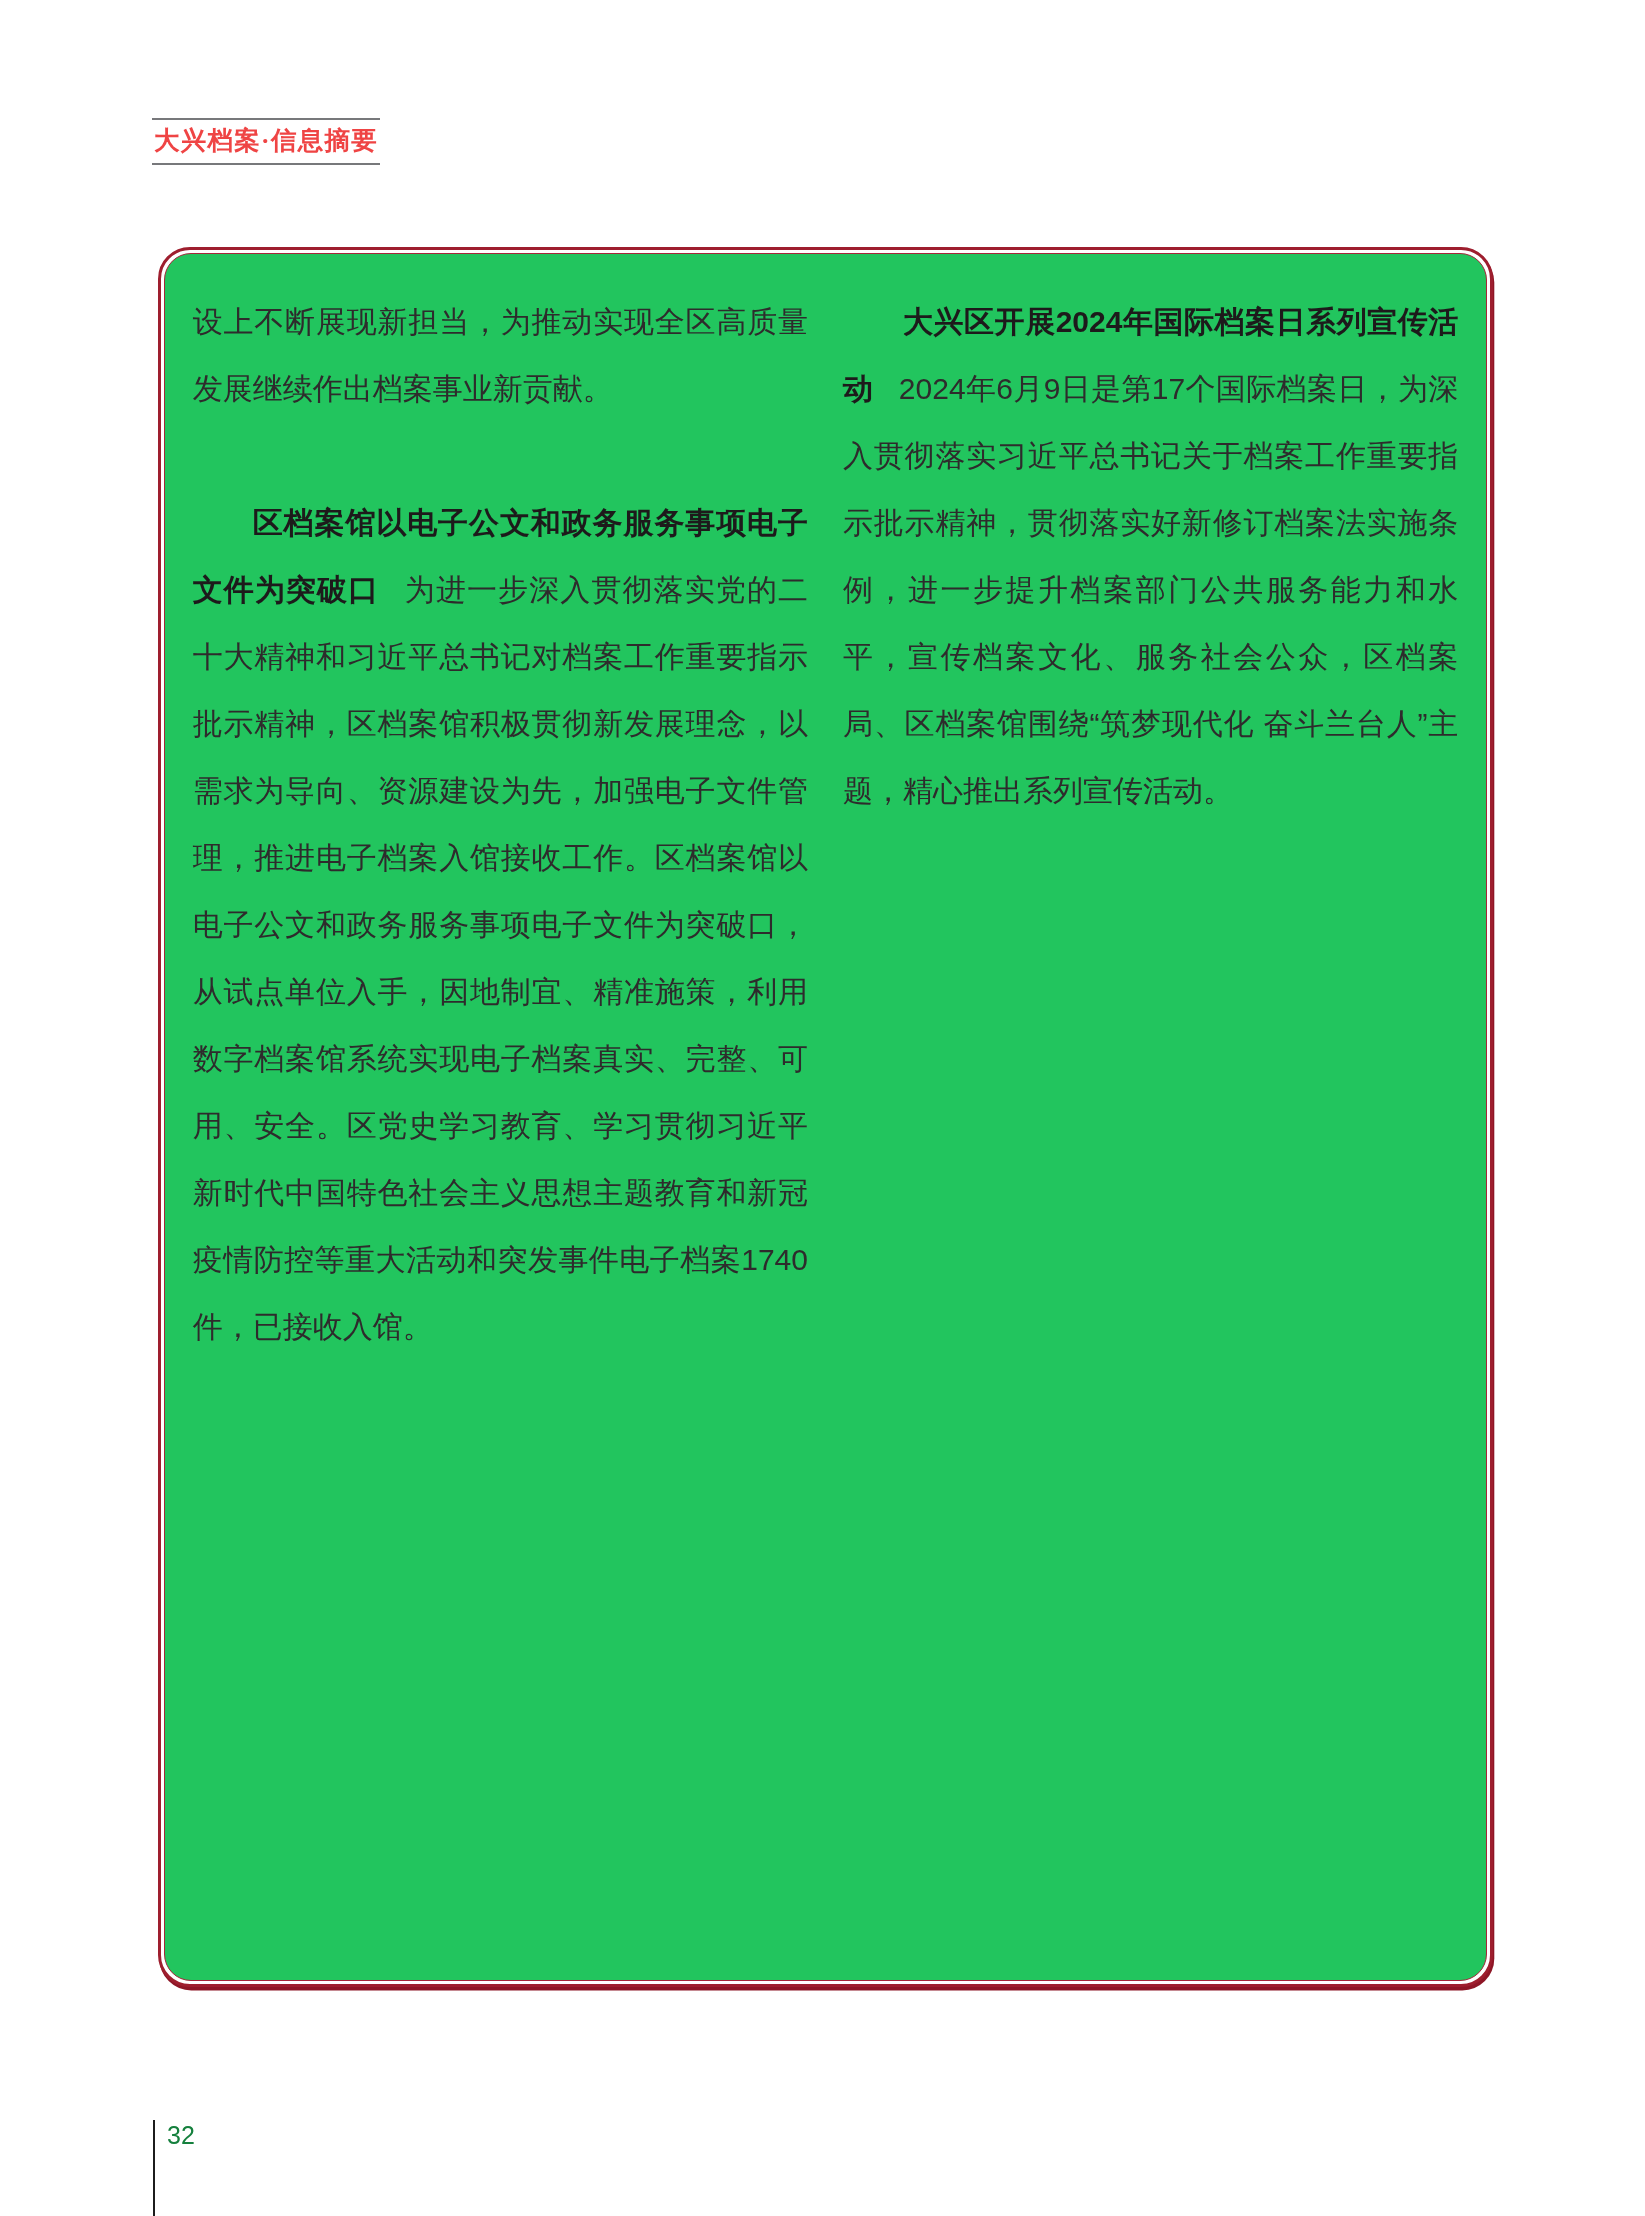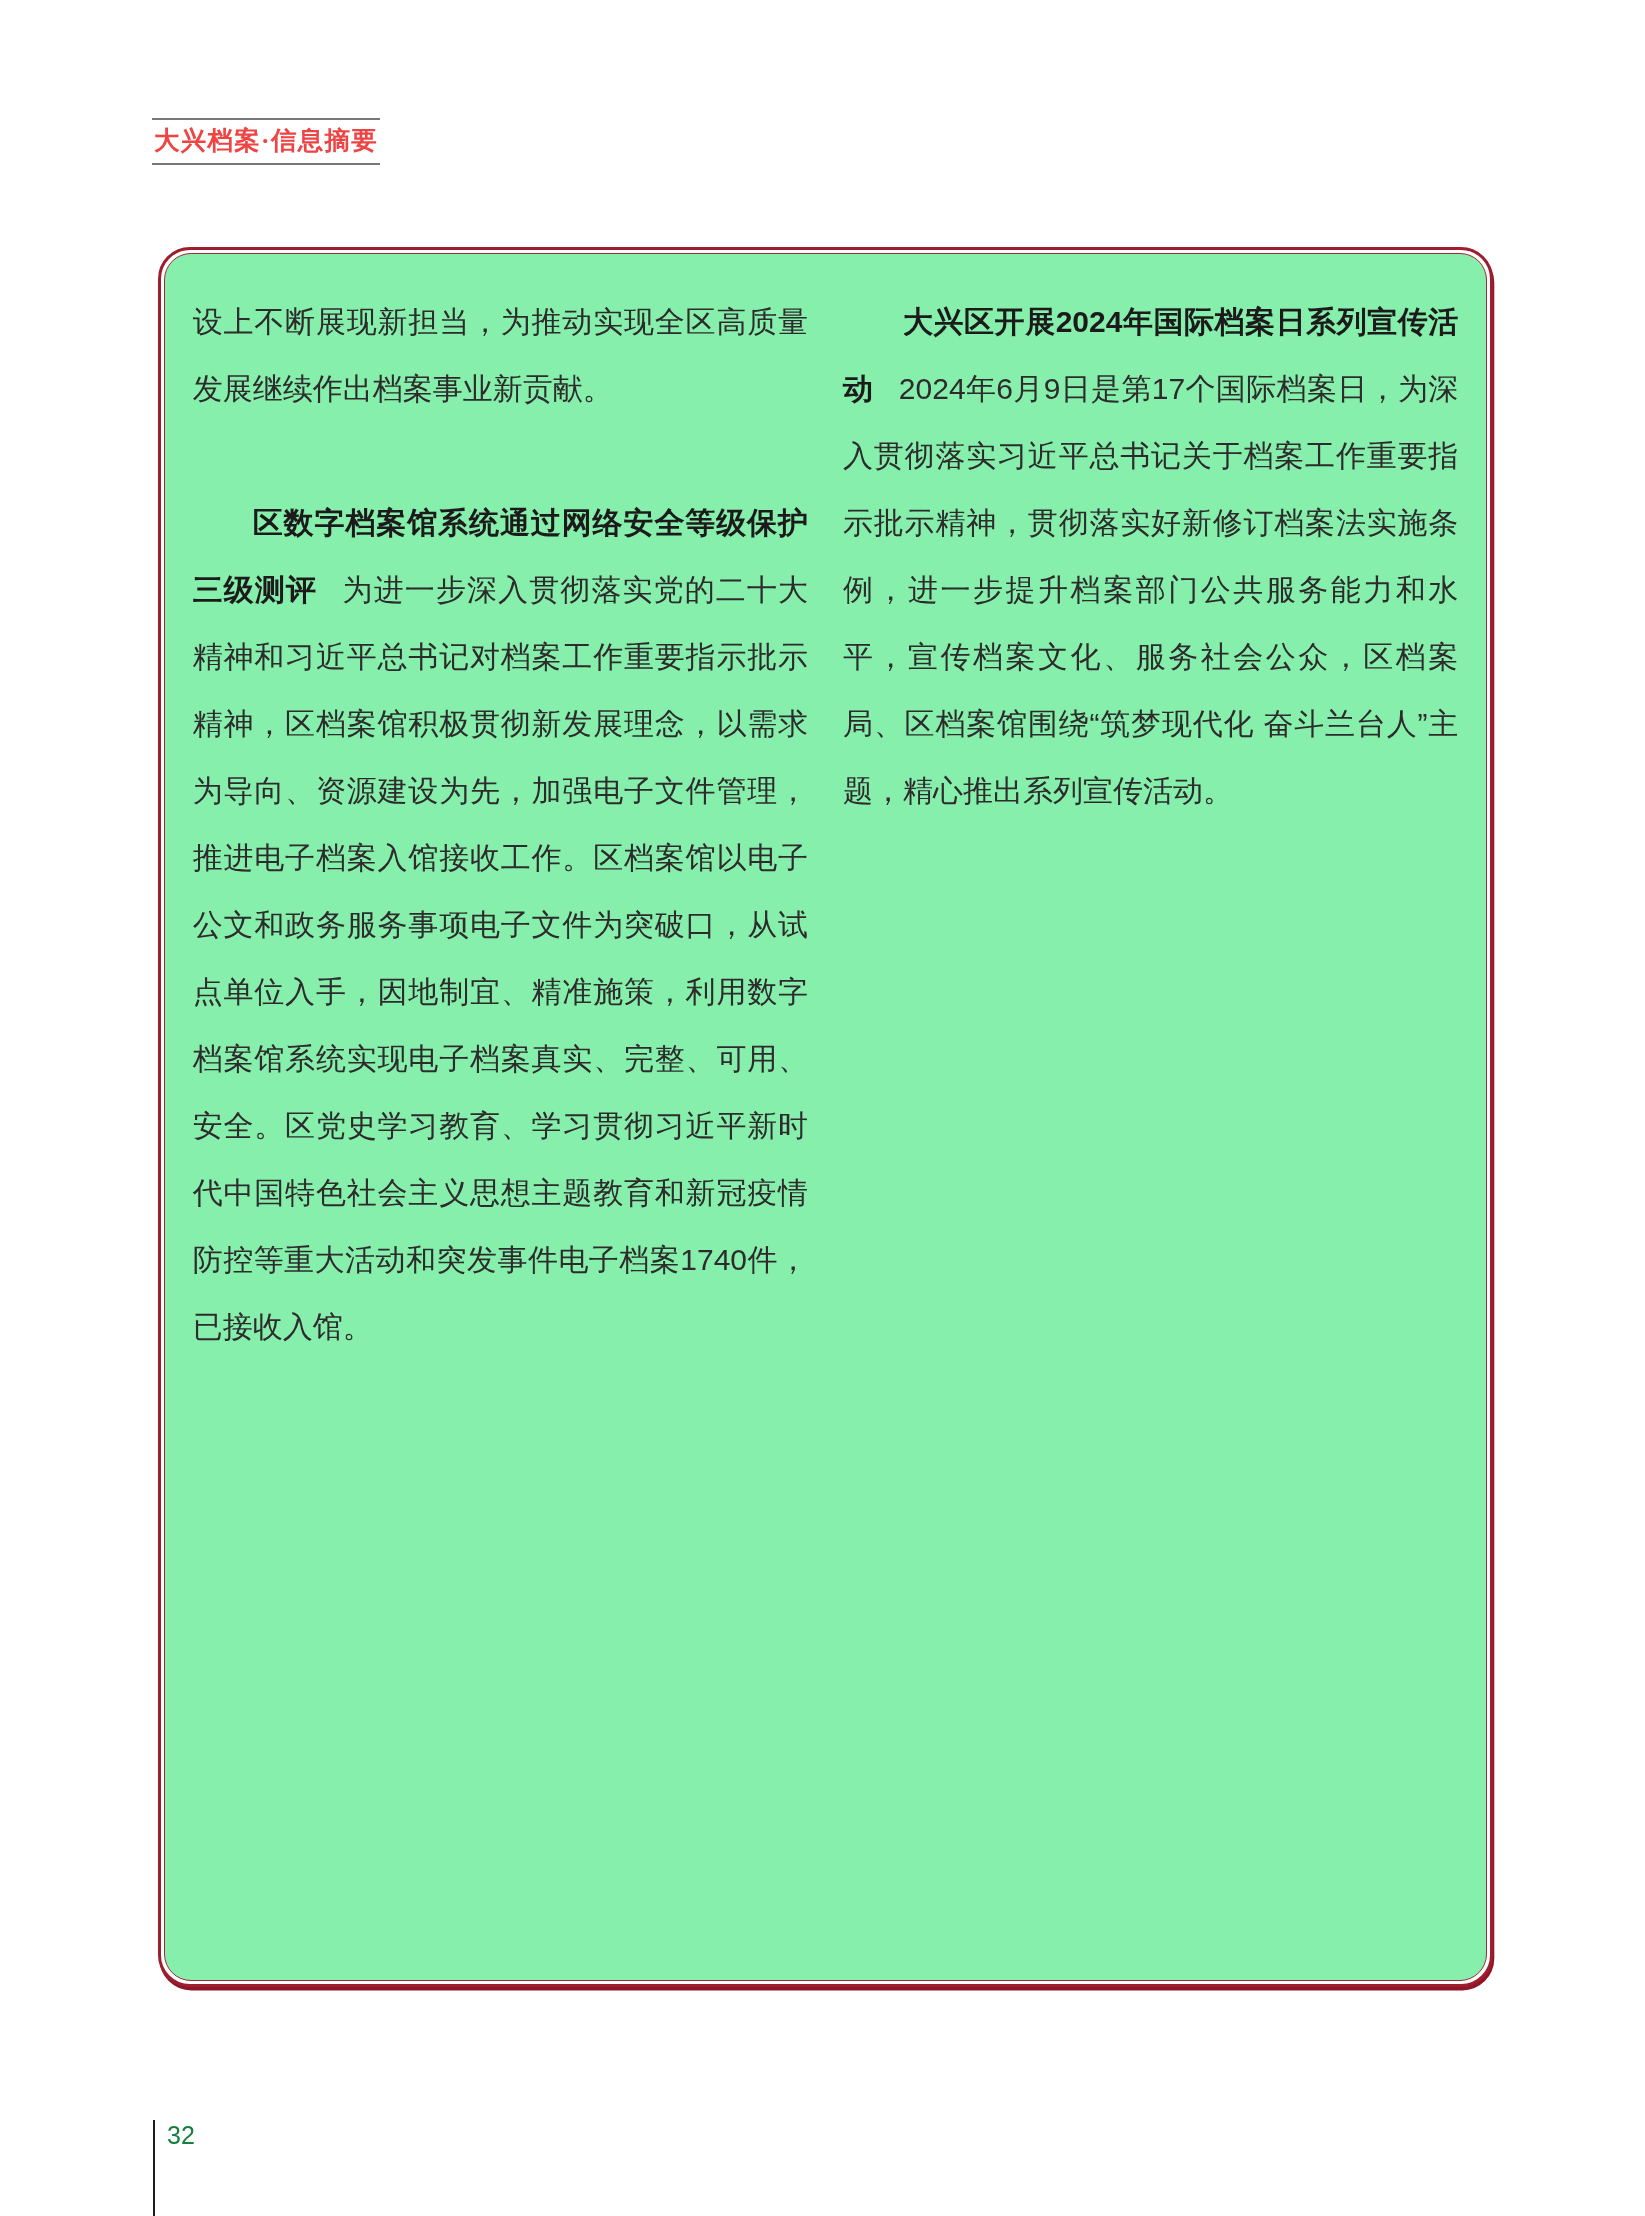--- a/index.html
+++ b/index.html
@@ -44,21 +44,21 @@
     border-radius: 32px;
     background: #ffffff;
     box-shadow: 1.3px 3.4px 0 #8e1626;
   }
   .content-box-inner {
     position: absolute;
     inset: 2.7px;
     box-sizing: border-box;
     border: 1.3px solid #a52639;
     border-radius: 27px;
-    background: #86efac;
+    background: #22c55e;
     padding: 34px 28px 0 28px;
   }
   .columns {
     display: flex;
     gap: 35px;
     height: 100%;
   }
   .column {
     flex: 1 1 0;
     min-width: 0;
@@ -111,21 +111,21 @@
 
 <div class="content-box">
   <div class="content-box-inner">
     <div class="columns">
 
       <div class="column">
         <p>
           <span>设上不断展现新担当，为推动实现全区高质量发展继续作出档案事业新贡献。</span>
         </p>
         <p class="indent">
-          <span class="para-heading">区数字档案馆系统通过网络安全等级保护三级测评</span><span>为进一步深入贯彻落实党的二十大精神和习近平总书记对档案工作重要指示批示精神，区档案馆积极贯彻新发展理念，以需求为导向、资源建设为先，加强电子文件管理，推进电子档案入馆接收工作。区档案馆以电子公文和政务服务事项电子文件为突破口，从试点单位入手，因地制宜、精准施策，利用数字档案馆系统实现电子档案真实、完整、可用、安全。区党史学习教育、学习贯彻习近平新时代中国特色社会主义思想主题教育和新冠疫情防控等重大活动和突发事件电子档案1740件，已接收入馆。</span>
+          <span class="para-heading">区档案馆以电子公文和政务服务事项电子文件为突破口</span><span>为进一步深入贯彻落实党的二十大精神和习近平总书记对档案工作重要指示批示精神，区档案馆积极贯彻新发展理念，以需求为导向、资源建设为先，加强电子文件管理，推进电子档案入馆接收工作。区档案馆以电子公文和政务服务事项电子文件为突破口，从试点单位入手，因地制宜、精准施策，利用数字档案馆系统实现电子档案真实、完整、可用、安全。区党史学习教育、学习贯彻习近平新时代中国特色社会主义思想主题教育和新冠疫情防控等重大活动和突发事件电子档案1740件，已接收入馆。</span>
         </p>
       </div>
 
       <div class="column">
         <p class="indent">
           <span class="para-heading">大兴区开展2024年国际档案日系列宣传活动</span><span>2024年6月9日是第17个国际档案日，为深入贯彻落实习近平总书记关于档案工作重要指示批示精神，贯彻落实好新修订档案法实施条例，进一步提升档案部门公共服务能力和水平，宣传档案文化、服务社会公众，区档案局、区档案馆围绕“筑梦现代化 奋斗兰台人”主题，精心推出系列宣传活动。</span>
         </p>
       </div>
 
     </div>

